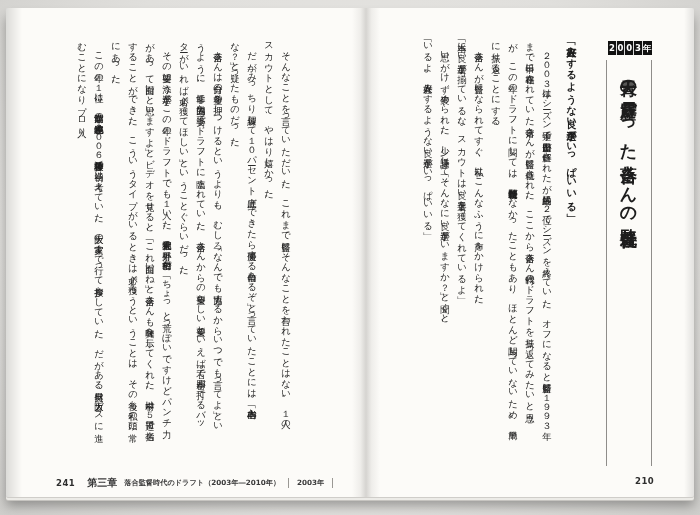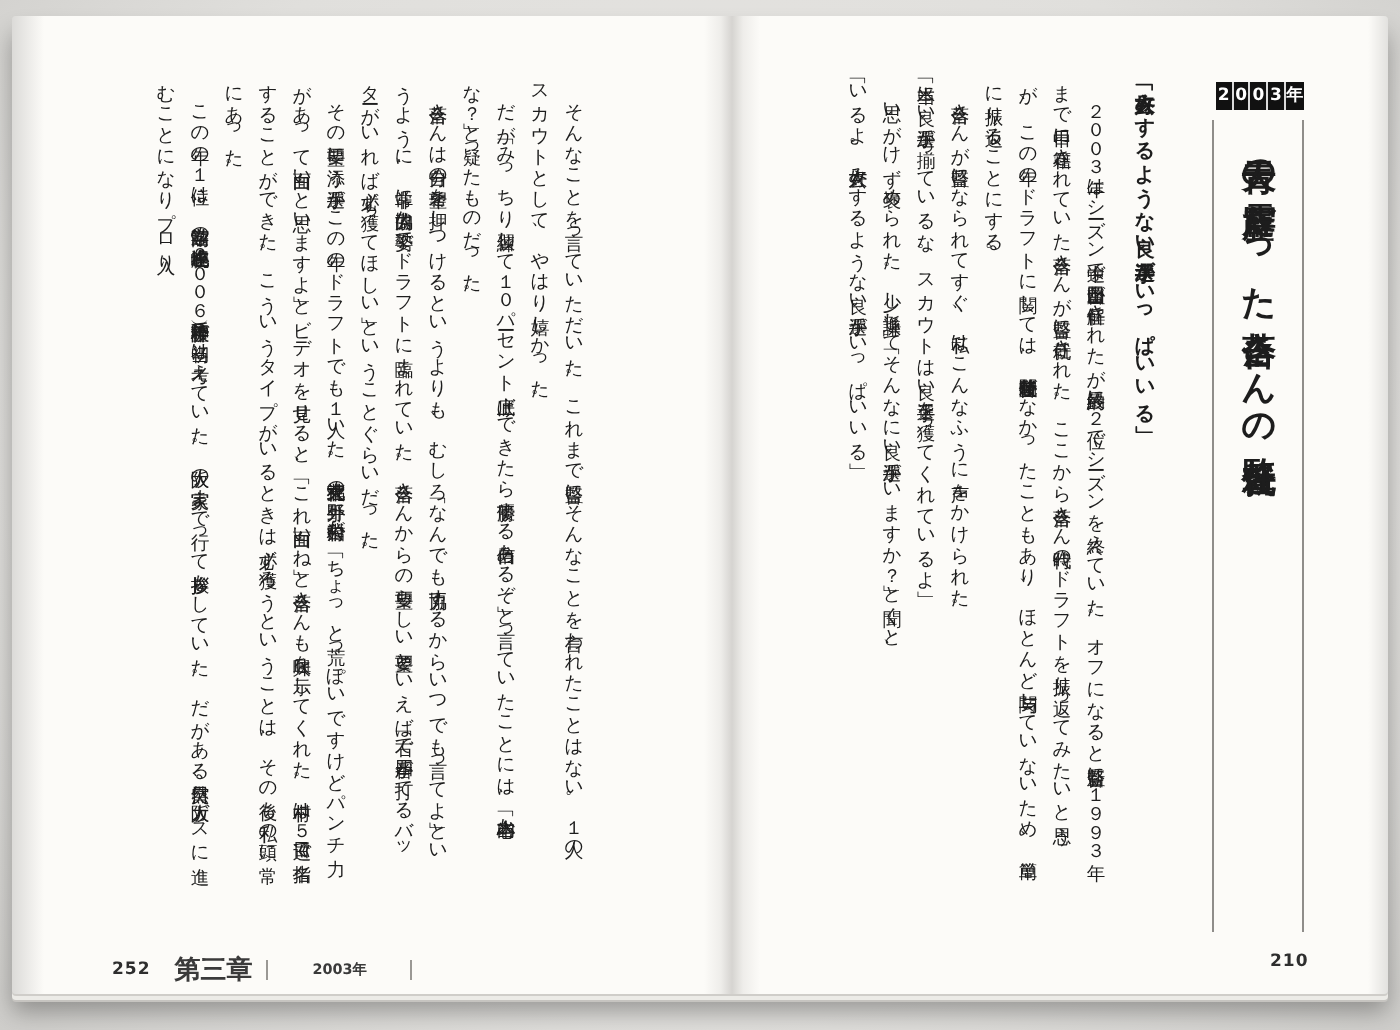--- a/index.html
+++ b/index.html
@@ -74,24 +74,24 @@
     font-size:8.5px; font-weight:bold; color:#2e2e2e; letter-spacing:0.5px;
   }
   #folio-right { left:629px; top:468px; }
 
   
   .running-footer {
     position:absolute; left:50px; top:468px; display:flex; align-items:center;
     font-family:"DejaVu Sans", sans-serif; color:#3a3a3a;
   }
   .running-footer .pagenum { font-size:8.5px; font-weight:bold; color:#2e2e2e; margin-right:12px; letter-spacing:0.5px; }
-  .running-footer .chapter { font-size:13px; font-weight:bold; margin-right:7px; }
+  .running-footer .chapter { font-size:10px; font-weight:bold; margin-right:7px; }
   .running-footer .rtitle  { font-size:7.2px; font-weight:bold; margin-right:8px; }
   .running-footer .year {
-    font-size:7.2px; font-weight:bold; padding:0 22px;
+    font-size:7.2px; font-weight:bold; padding:0 8px;
     border-left:1px solid #9a9894; border-right:1px solid #9a9894;
   }
 </style>
 </head>
 <body>
 
 <div id="spread">
   <div id="book">
 
     <div>
@@ -121,22 +121,23 @@
     <div>
       <div id="body-left" class="body-text vert">
         <p>　そんなことを言っていただいた。これまで監督にそんなことを言われたことはない。１人のスカウトとして、やはり嬉しかった。</p>
         <p>　だが「みっちり練習して１０パーセント底上げできたら優勝する自信あるぞ」と言っていたことには、内心「本当かな？」と疑ったものだった。</p>
         <p>　落合さんは自分の希望を押しつけるというよりも、むしろ「なんでも協力するからいつでも言ってよ」というように、非常に協力的な姿勢でドラフトに臨まれていた。落合さんからの要望らしい要望といえば「右で四番が打てるバッターがいれば必ず獲ってほしい」ということぐらいだった。</p>
         <p>　その要望に添う選手がこの年のドラフトでも１人いた。東北福祉大の外野手、中村公治だ。「ちょっと荒っぽいですけどパンチ力があって面白いと思いますよ」とビデオを見せると、「これ面白いね」と落合さんも興味を示してくれた。中村は５巡目で指名することができた。こういうタイプがいるときは必ず獲ろうということは、その後も私の頭に常にあった。</p>
         <p>　この年の１位は、遊学館高の左腕・小嶋達也（２００６年阪神希望枠）で当初は考えていた。大阪の実家まで行って挨拶もしていた。だがある日突然、大阪ガスに進むことになりプロ入り</p>
       </div>
 
       <div class="running-footer">
-        <span class="pagenum">252</span>
+        <span class="pagenum">241</span>
         <span class="chapter">第三章</span>
+        <span class="rtitle">落合監督時代のドラフト（2003年―2010年）</span>
         <span class="year">2003年</span>
       </div>
     </div>
 
     <div class="gutter"></div>
     <div class="edge-shade-left"></div>
     <div class="edge-shade-right"></div>
   </div>
 </div>
 

